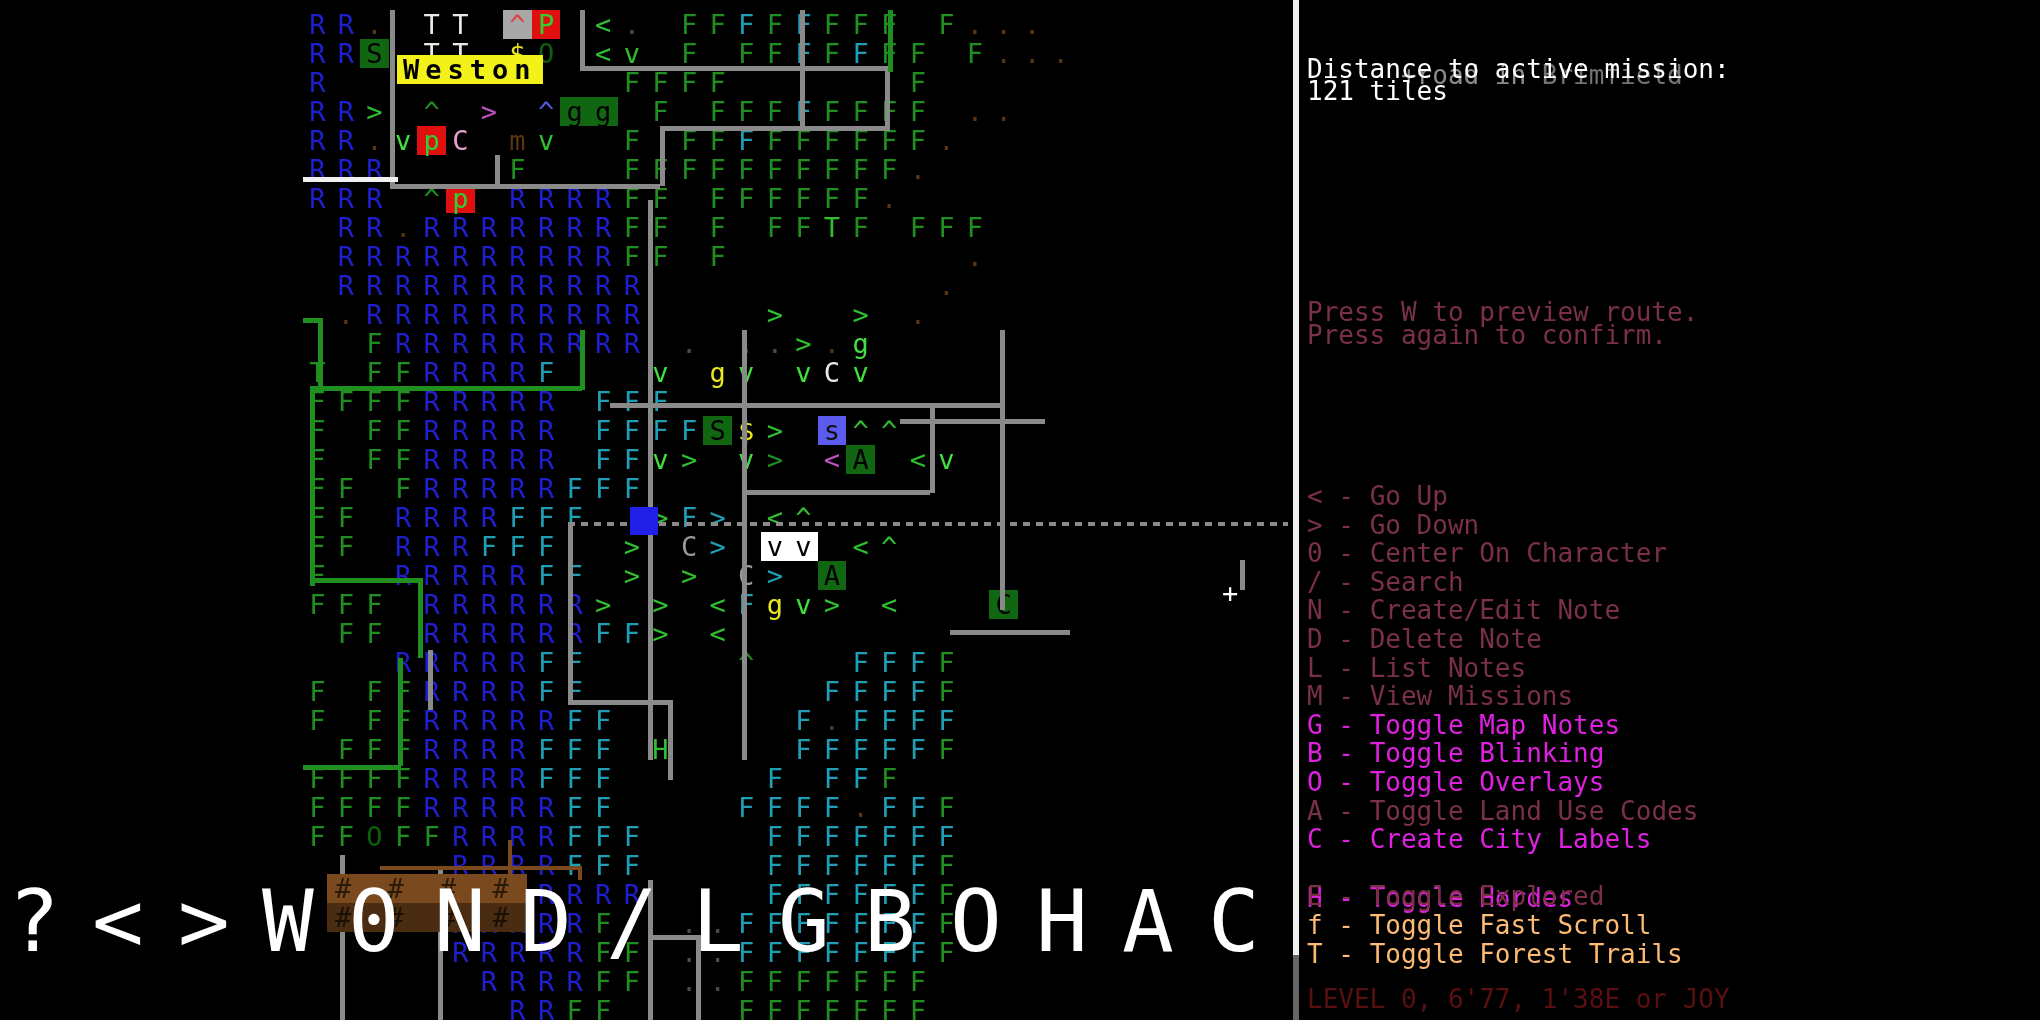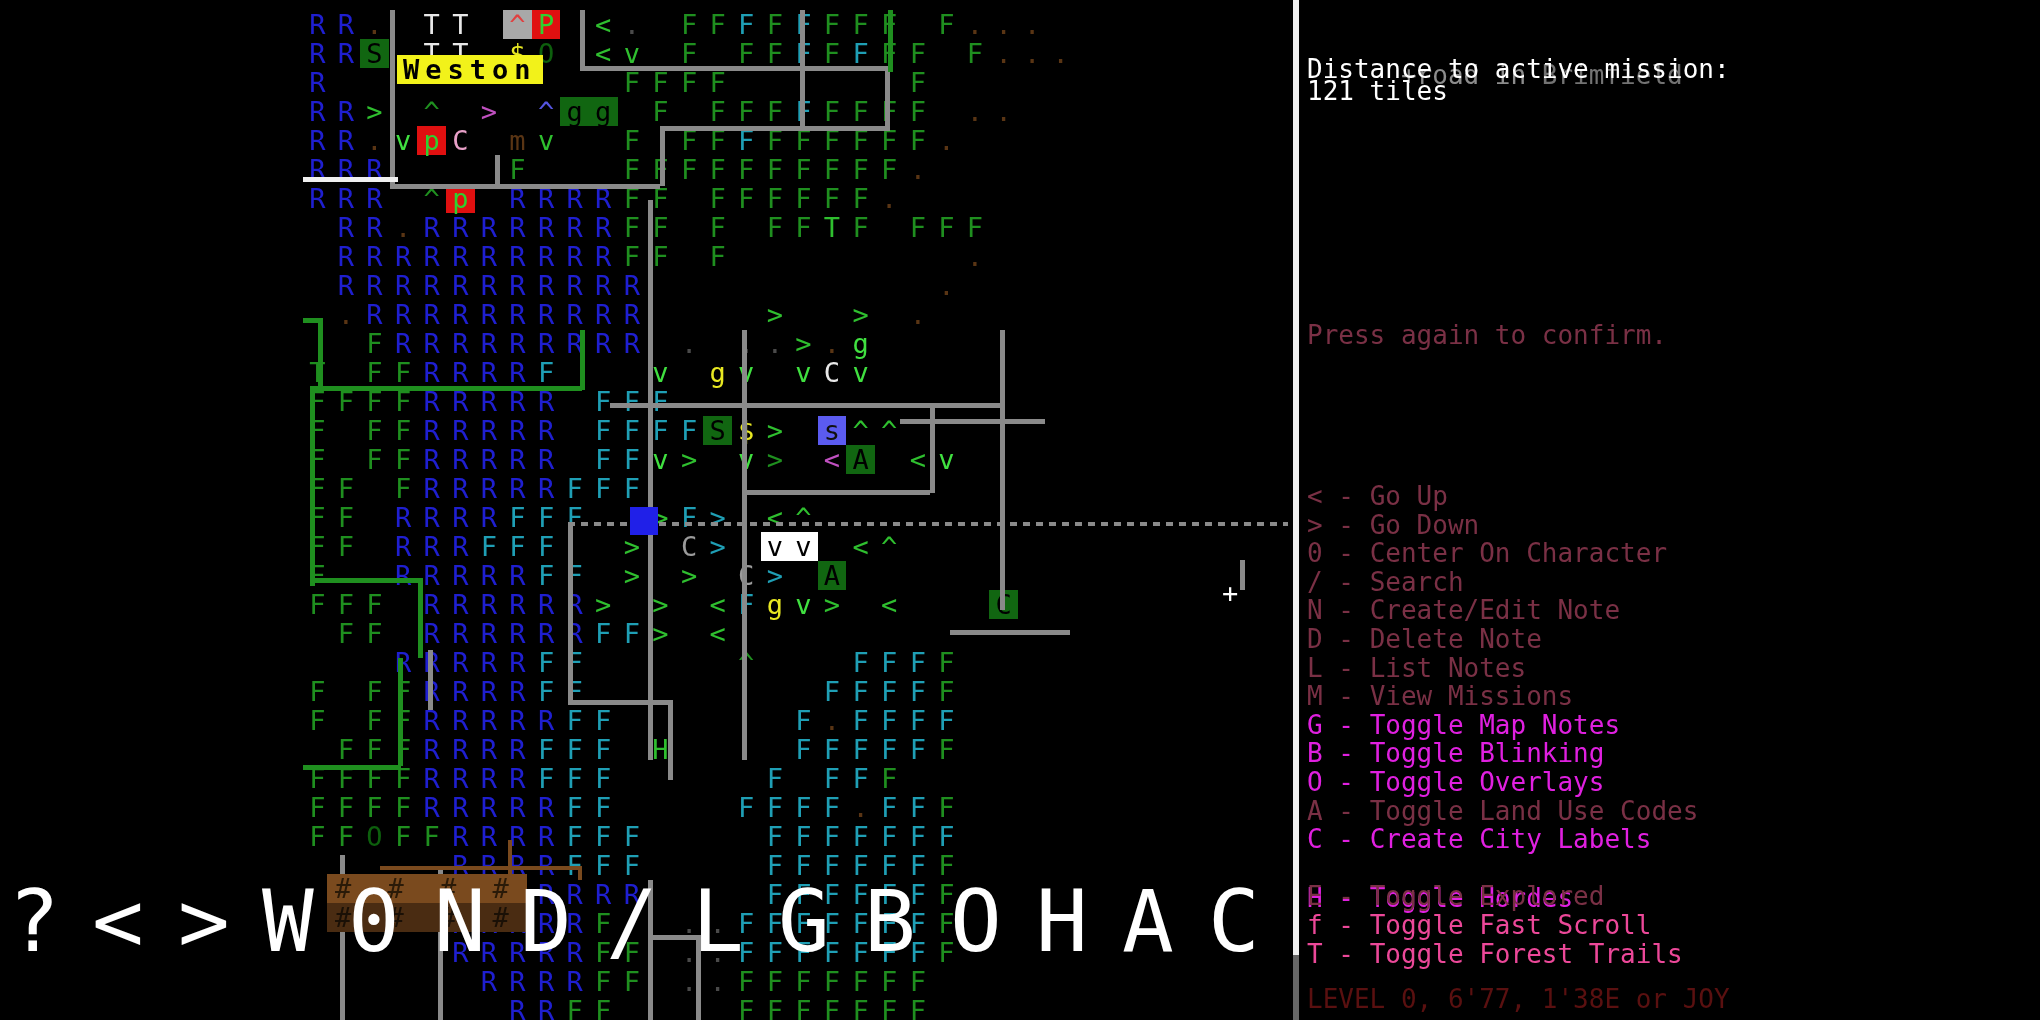--- a/index.html
+++ b/index.html
@@ -92,21 +92,21 @@
   #sbborder2{position:absolute;left:0;top:955px;width:6px;height:65px;background:#666;}
   .sbline{
     position:absolute;left:14px;white-space:pre;font-size:26px;line-height:28.6px;
     font-family:"DejaVu Sans Mono","Liberation Mono",monospace;
   }
   .sb-gray    {color:#8c8c8c;}
   .sb-yellow  {color:#737373;}
   .sb-white   {color:#ffffff;}
   .sb-dim     {color:#7a3045;}
   .sb-hot     {color:#e020e0;text-align:center;}
-  .sb-dark    {color:#ec4899;}
+  .sb-dark    {color:#fdba74;}
   .sb-red     {color:#5a1010;}
   .plus-icon{color:#8c8c8c;}
 </style>
 </head>
 <body>
 
 <div id="root">
 
   <div id="map">
 
@@ -229,20 +229,21 @@
     <div id="sbborder"></div>
     <div id="sbborder2"></div>
 
     <div class="sbline" style="top:32px;">
       <span class="plus-icon">+</span><span class="sb-gray">road in </span><span class="sb-yellow">Brimfield</span>
     </div>
 
     <div class="sbline sb-white" style="top:55px;">Distance to active mission:</div>
     <div class="sbline sb-white" style="top:77px;">121 tiles</div>
 
+    <div class="sbline sb-dim" style="top:298px;">Press W to preview route.</div>
     <div class="sbline sb-dim" style="top:321px;">Press again to confirm.</div>
 
     <div id="keymenu">
         <div class="sbline sb-dim" style="top: 482px;"><span>&lt;</span><span> - </span><span>Go Up</span></div>
         <div class="sbline sb-dim" style="top: 510.6px;"><span>&gt;</span><span> - </span><span>Go Down</span></div>
         <div class="sbline sb-dim" style="top: 539.2px;"><span>0</span><span> - </span><span>Center On Character</span></div>
         <div class="sbline sb-dim" style="top: 567.8px;"><span>/</span><span> - </span><span>Search</span></div>
         <div class="sbline sb-dim" style="top: 596.4px;"><span>N</span><span> - </span><span>Create/Edit Note</span></div>
         <div class="sbline sb-dim" style="top: 625px;"><span>D</span><span> - </span><span>Delete Note</span></div>
         <div class="sbline sb-dim" style="top: 653.6px;"><span>L</span><span> - </span><span>List Notes</span></div>

